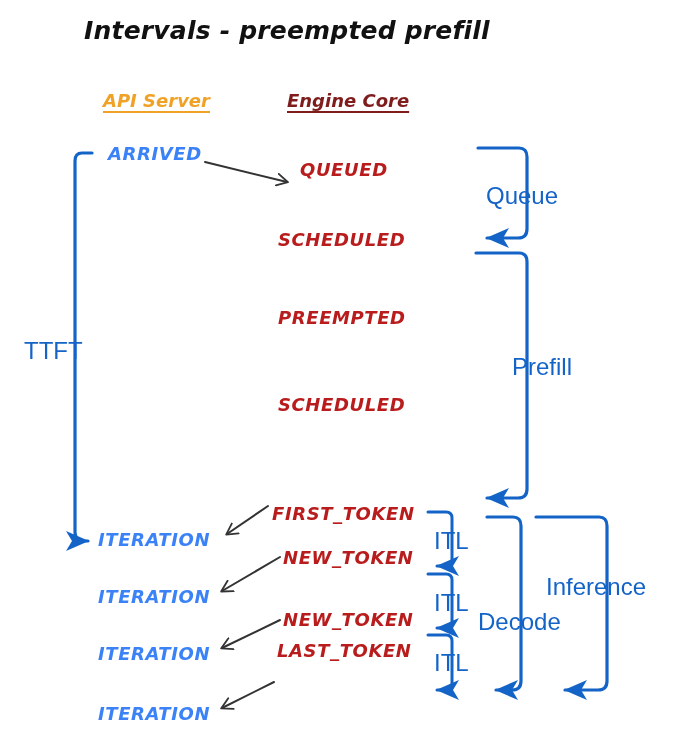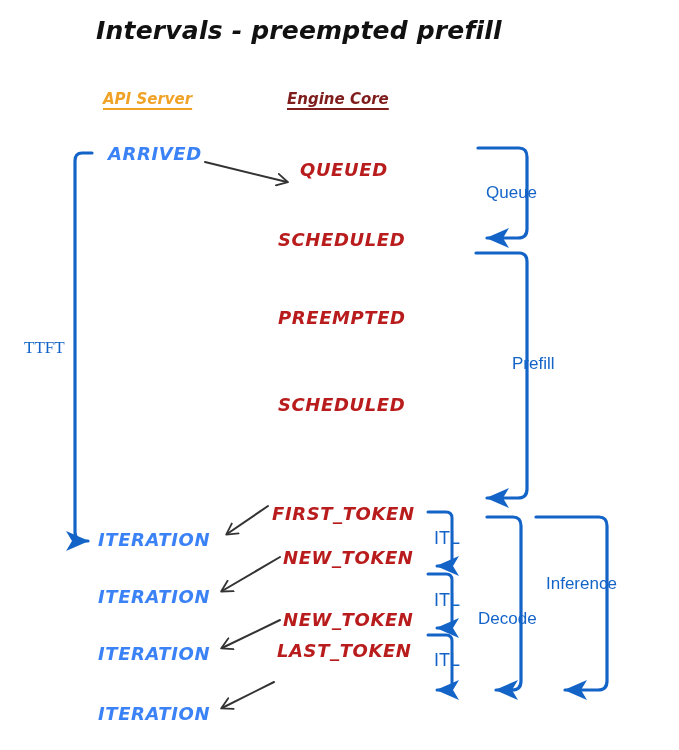--- a/index.html
+++ b/index.html
@@ -25,29 +25,29 @@
     position: absolute;
     white-space: nowrap;
     line-height: 1;
   }
   .title {
     font-family: "DejaVu Sans", sans-serif;
     font-style: italic;
     font-weight: 700;
     font-size: 25px;
     color: #111111;
-    left: 96px;
+    left: 84px;
     top: 18px;
     letter-spacing: 0.2px;
   }
   .hdr {
     font-family: "DejaVu Sans", sans-serif;
     font-style: italic;
     font-weight: 700;
-    font-size: 15px;
+    font-size: 18px;
     text-decoration: underline;
     text-underline-offset: 4px;
     text-decoration-thickness: 2px;
   }
   .hdr-api { color: #F0A227; left: 103px; top: 92px; }
   .hdr-engine { color: #7f1d1d; left: 287px; top: 92px; }
 
   .state {
     font-family: "DejaVu Sans", sans-serif;
     font-style: italic;
@@ -56,22 +56,22 @@
     letter-spacing: 0.6px;
   }
   .orange { color: #3b82f6; }
   .red { color: #b91c1c; }
 
   .bluetxt {
     font-family: "Liberation Sans", sans-serif;
     font-weight: 400;
     color: #1464C8;
   }
-  .big-blue { font-size: 17px; }
-  .itl-blue { font-size: 18px; }
+  .big-blue { font-size: 24px; }
+  .itl-blue { font-size: 24px; }
 </style>
 </head>
 <body>
 
 <svg id="canvas" viewBox="0 0 679 750">
   <defs>
     <marker id="bluearrow" markerWidth="10" markerHeight="10" refX="8.6" refY="4" orient="auto" markerUnits="userSpaceOnUse">
       <path d="M9,4 L0.6,0.2 L2.6,4 L0.6,7.8 Z" fill="#1464C8"></path>
     </marker>
     <marker id="bluearrowbig" markerWidth="26" markerHeight="22" refX="23" refY="11" orient="auto" markerUnits="userSpaceOnUse">
@@ -137,21 +137,21 @@
 
 <div class="lbl state red" style="left:300px;top:161px;">QUEUED</div>
 <div class="lbl state red" style="left:278px;top:231px;">SCHEDULED</div>
 <div class="lbl state red" style="left:278px;top:309px;">PREEMPTED</div>
 <div class="lbl state red" style="left:278px;top:396px;">SCHEDULED</div>
 <div class="lbl state red" style="left:272px;top:505px;">FIRST_TOKEN</div>
 <div class="lbl state red" style="left:283px;top:549px;">NEW_TOKEN</div>
 <div class="lbl state red" style="left:283px;top:611px;">NEW_TOKEN</div>
 <div class="lbl state red" style="left:277px;top:642px;">LAST_TOKEN</div>
 
-<div class="lbl bluetxt big-blue" style="left:24px;top:339px;font-family:Liberation Serif, serif;">TTFT</div>
+<div class="lbl bluetxt big-blue" style="left:24px;top:339px;">TTFT</div>
 <div class="lbl bluetxt big-blue" style="left:486px;top:184px;">Queue</div>
 <div class="lbl bluetxt big-blue" style="left:512px;top:355px;">Prefill</div>
 <div class="lbl bluetxt big-blue" style="left:478px;top:610px;">Decode</div>
 <div class="lbl bluetxt big-blue" style="left:546px;top:575px;">Inference</div>
 
 <div class="lbl bluetxt itl-blue" style="left:434px;top:529px;">ITL</div>
 <div class="lbl bluetxt itl-blue" style="left:434px;top:591px;">ITL</div>
 <div class="lbl bluetxt itl-blue" style="left:434px;top:651px;">ITL</div>
 
 </body></html>

